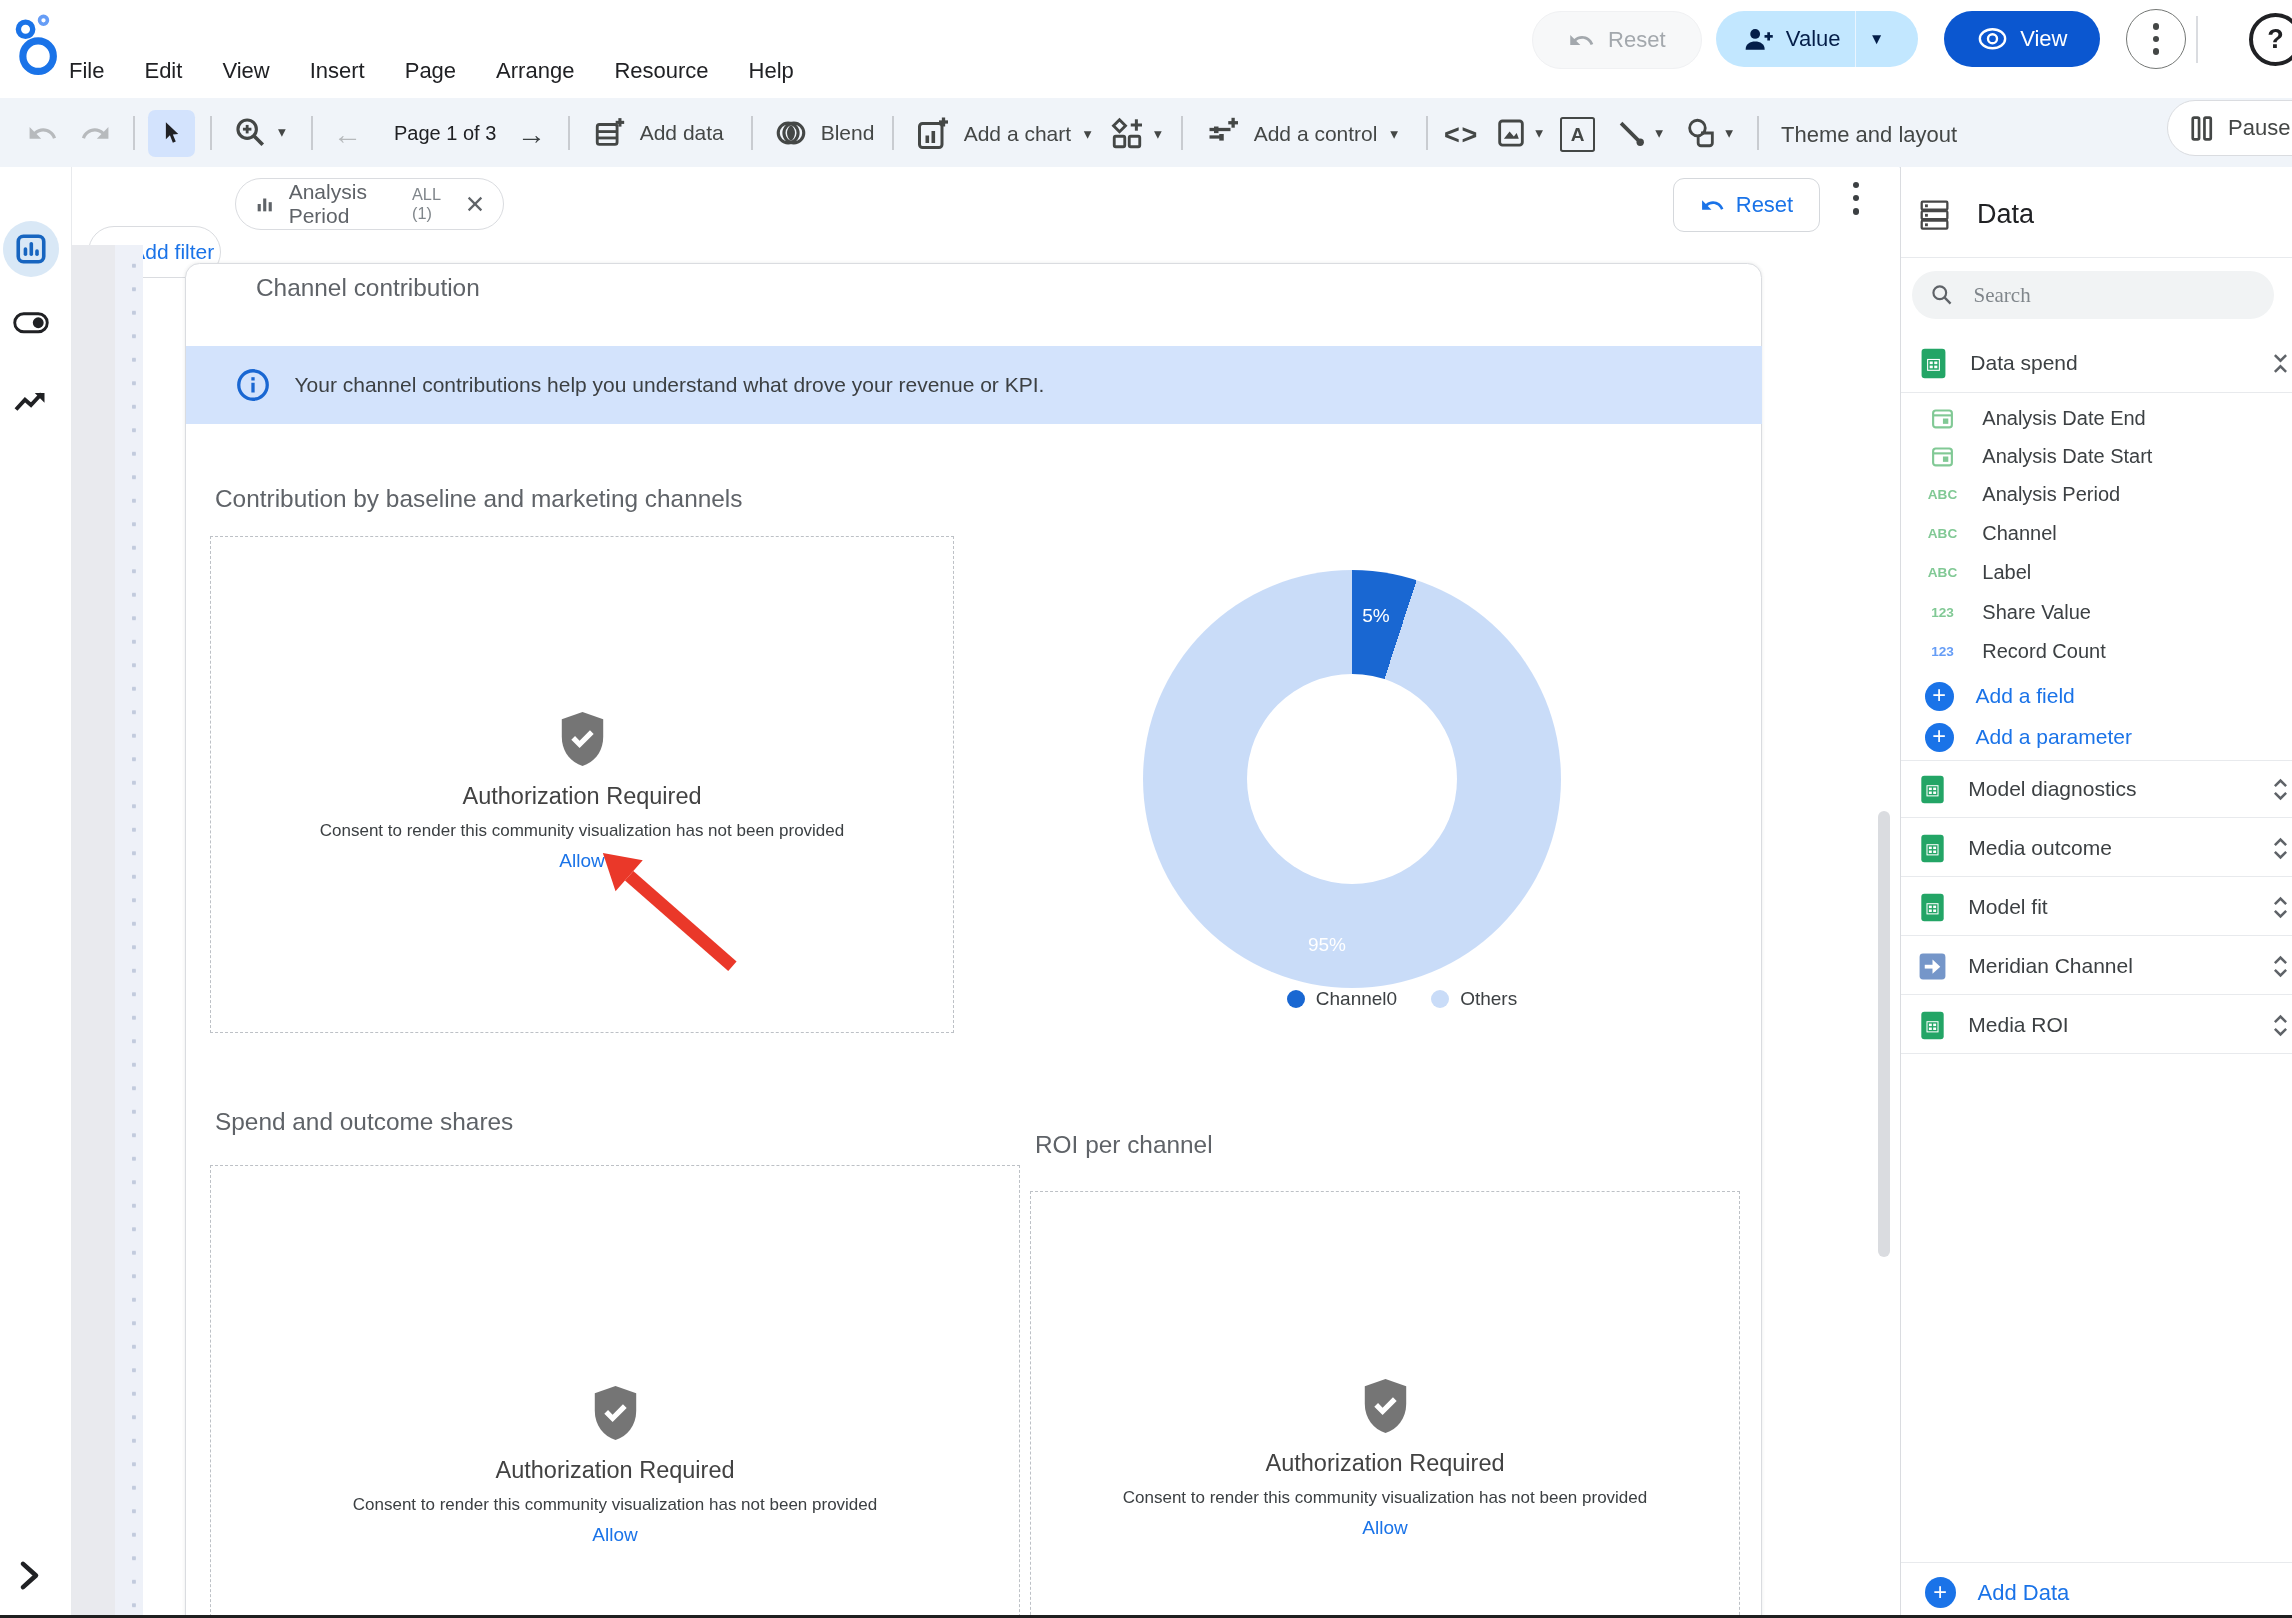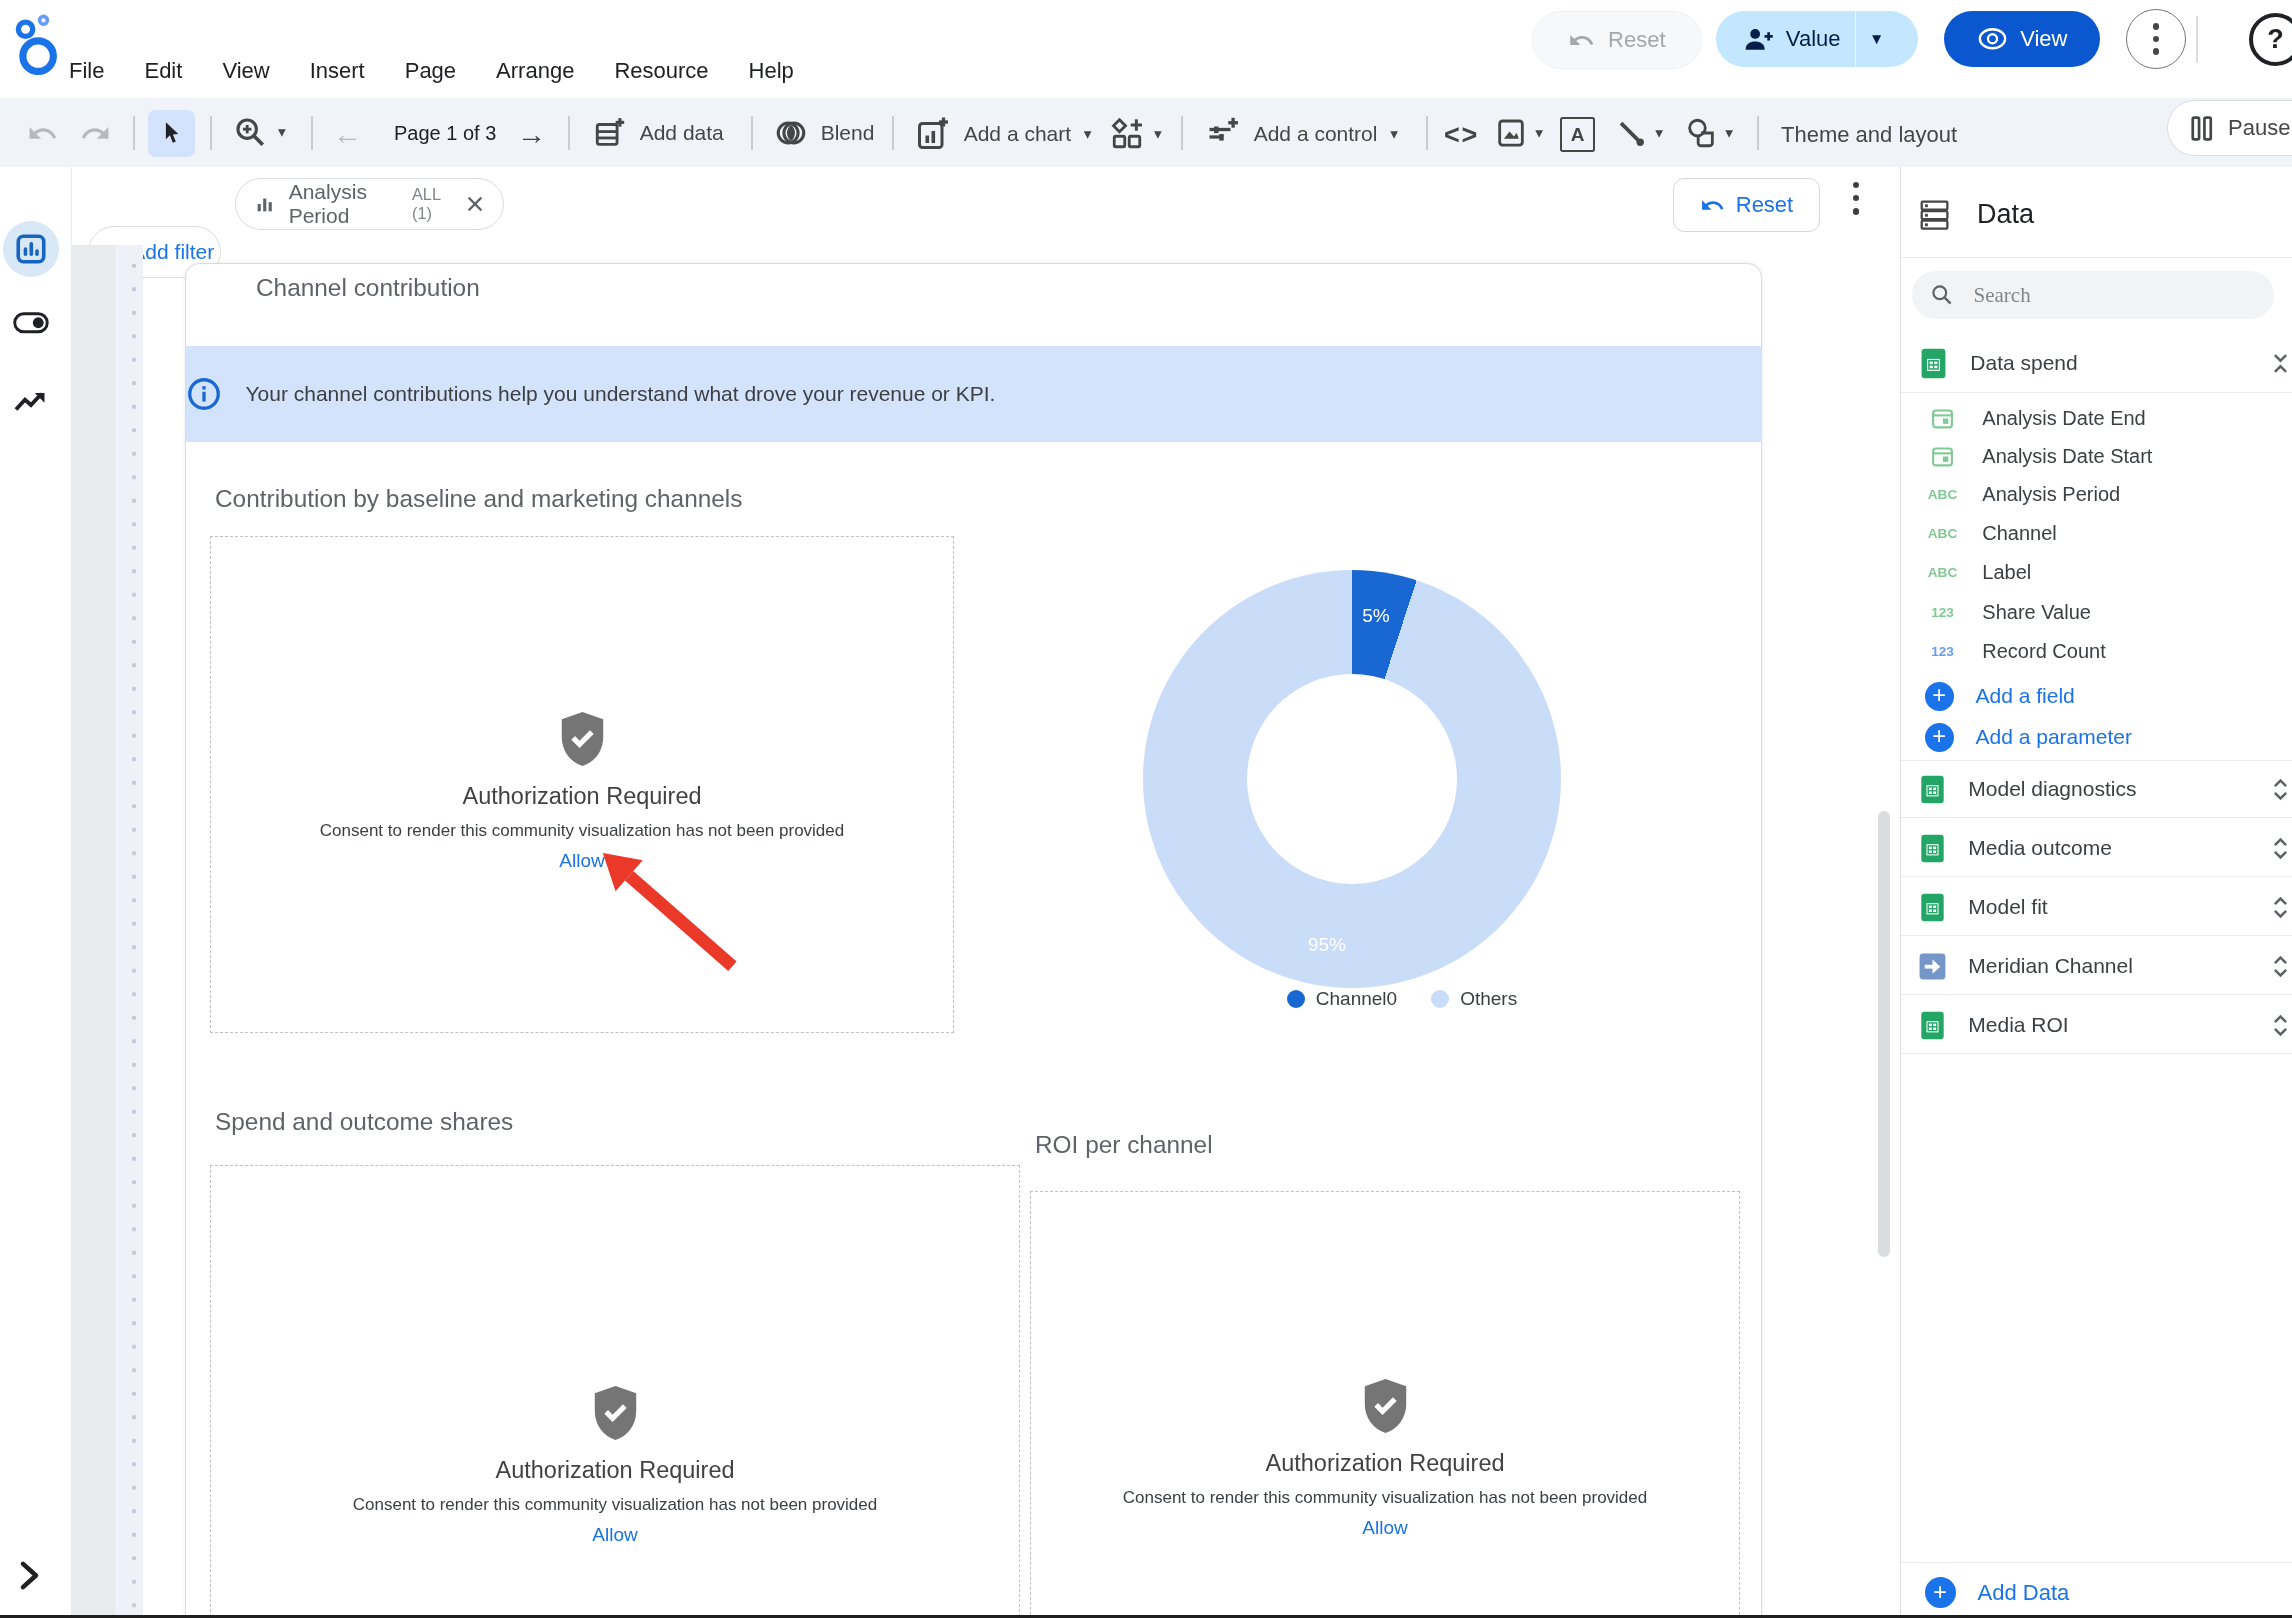--- a/index.html
+++ b/index.html
@@ -44,21 +44,21 @@
   
   .canvas{left:72px;top:167px;width:1827px;height:1451px;background:#fff;overflow:hidden;}
   .filterbar{left:0;top:0;width:1827px;height:78px;background:#fff;}
   .chip{border:0.9px solid #dadce0;border-radius:27px;height:52px;display:flex;align-items:center;background:#fff;box-sizing:border-box;}
   .gray-strip{left:0;top:78px;width:43px;height:1373px;background:#e9eaee;}
   .dot-strip{left:43px;top:78px;width:28px;height:1373px;background:#eef1f8;
     background-image:radial-gradient(#c2cbdd 2px,transparent 2.4px);background-size:23.5px 23.5px;background-position:7.2px 9px;}
   .page-card{left:113px;top:96px;width:1577px;height:1538px;background:#fff;border:0.9px solid #dadce0;
     border-radius:14.5px;box-shadow:0 0.9px 3.6px rgba(60,64,67,.12);box-sizing:border-box;}
   .card-title{left:172px;top:107px;font-size:24.4px;color:#5f6368;margin-left:12px;}
-  .banner{left:114px;top:179px;width:1576px;height:96px;background:#d3e3fc;display:flex;align-items:center;gap:23.5px;box-sizing:border-box;}
+  .banner{left:114px;top:179px;width:1576px;height:78px;background:#d3e3fc;display:flex;align-items:center;gap:23.5px;padding-left:49px;box-sizing:border-box;}
   .banner-text{font-size:21px;color:#3c4043;}
   .sec-title{font-size:24.4px;color:#5f6368;white-space:nowrap;}
   .dashed-box{border:1.8px dashed #bdc1c6;background:#fff;box-sizing:border-box;}
   .auth{display:flex;flex-direction:column;align-items:center;text-align:center;}
   .auth-title{margin-top:14.5px;font-size:23.5px;color:#424242;font-weight:500;}
   .auth-msg{margin-top:11px;font-size:17px;color:#3c4043;}
   .auth-allow{margin-top:9px;font-size:19px;color:#1a73e8;cursor:pointer;}
   .donut{left:1071px;top:403px;width:418px;height:418px;border-radius:50%;
     background:conic-gradient(#1967d2 0deg 18deg,#c9dcf8 18deg 360deg);}
   .donut-hole{left:1175px;top:507px;width:210px;height:210px;border-radius:50%;background:#fff;}

